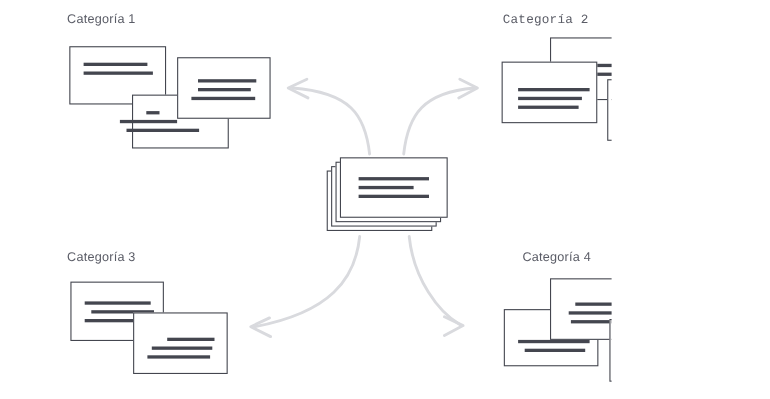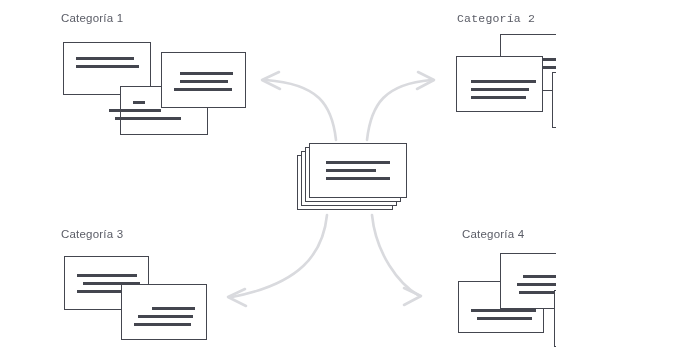--- a/index.html
+++ b/index.html
@@ -140,21 +140,21 @@
       <div class="line" style="left:18px; top:25px; width:57px;"></div>
       <div class="line" style="left:12px; top:33px; width:45px;"></div>
     </div>
     <div class="card" style="left:61px; top:34px; width:86px; height:56px;">
       <div class="line" style="left:30px; top:22px; width:43px;"></div>
       <div class="line" style="left:16px; top:30px; width:55px;"></div>
       <div class="line" style="left:12px; top:38px; width:57px;"></div>
     </div>
   </div>
 
-  <div class="cat-label" style="left:462px; top:228px;">Categoría 4</div>
+  <div class="cat-label" style="left:475px; top:228px;">Categoría 4</div>
   <div class="cluster" style="left:450px; top:250px; width:200px; height:112px;">
     <div class="card" style="left:8px; top:31px; width:86px; height:52px;">
       <div class="line" style="left:12px; top:27px; width:65px;"></div>
       <div class="line" style="left:18px; top:35px; width:55px;"></div>
     </div>
     <div class="card" style="left:50px; top:3px; width:85px; height:56px;">
       <div class="line" style="left:22px; top:21px; width:58px;"></div>
       <div class="line" style="left:16px; top:29px; width:62px;"></div>
       <div class="line" style="left:18px; top:37px; width:58px;"></div>
     </div>

